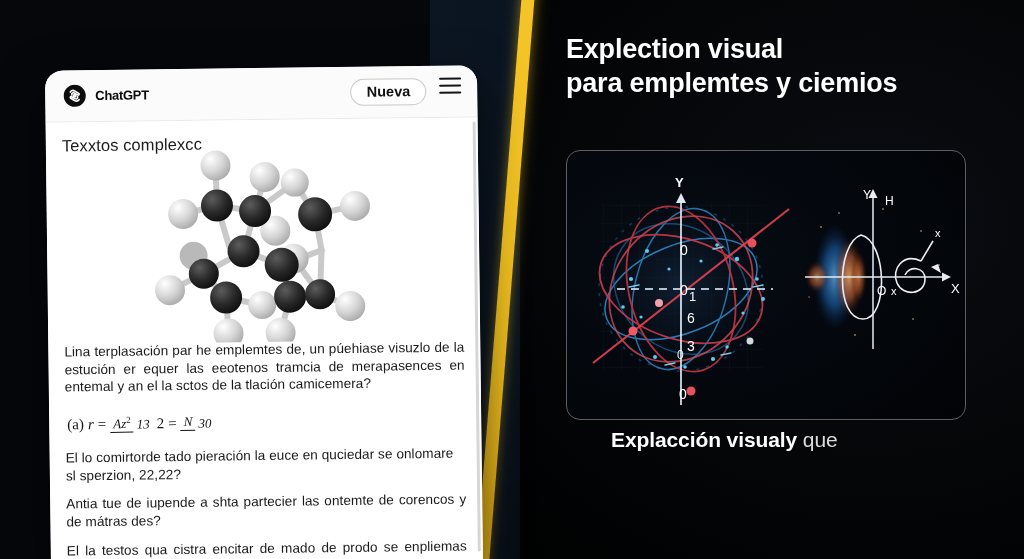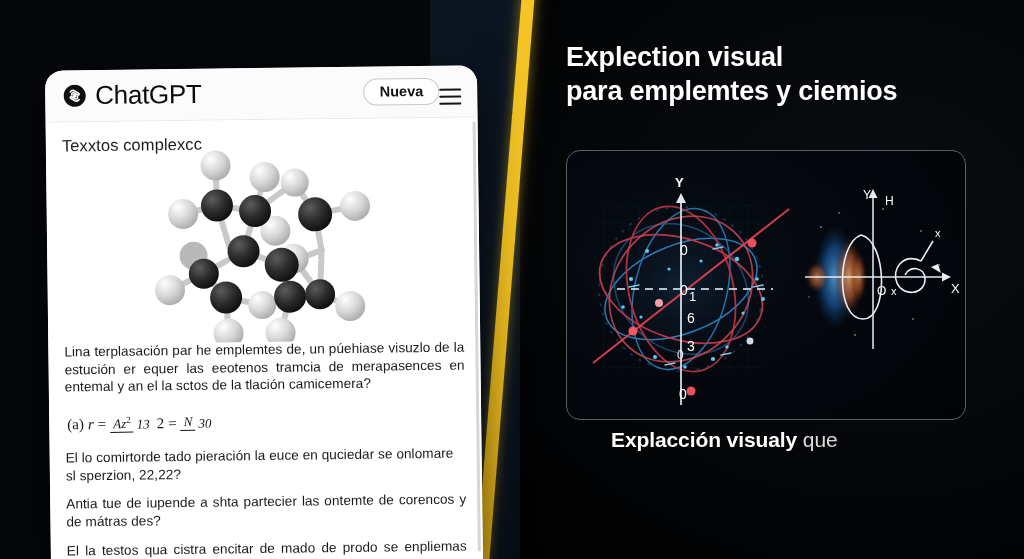--- a/index.html
+++ b/index.html
@@ -71,24 +71,24 @@
     display:flex; align-items:center;
     padding:0 16px 0 18px;
     background:#fbfbfb;
     border-bottom:1px solid #e9e9e9;
   }
   .brand { display:flex; align-items:center; gap:9px; }
   .gpt-logo {
     width:23px; height:23px; flex:0 0 auto;
   }
   .brand-name {
-    font-size:26px; font-weight:400; color:#0b0b0b;
+    font-size:13px; font-weight:700; color:#0b0b0b;
     letter-spacing:-.3px;
   }
-  .hdr-right { margin-left:auto; display:flex; align-items:flex-end; }
+  .hdr-right { margin-left:auto; display:flex; align-items:flex-start; gap:13px; }
   .pill {
     border:1.4px solid #c9c9c9;
     border-radius:20px;
     padding:5px 15px 6px;
     font-size:14.5px; font-weight:600; color:#111;
     background:#fff;
     line-height:1;
   }
   .hamburger { width:22px; display:flex; flex-direction:column; gap:5px; }
   .hamburger i { display:block; height:2.2px; background:#141414; border-radius:2px; }
@@ -133,21 +133,21 @@
   .sup { font-size:9px; vertical-align:super; }
 
   .phone-scroll {
     position:absolute; right:2px; top:56px;
     width:3px; height:430px;
     background:#d6d6d6; border-radius:3px;
   }
 
   
   .headline {
-    position:absolute; left:566px; top:40px;
+    position:absolute; left:566px; top:32px;
     width:420px;
     color:#ffffff;
     font-size:27px;
     font-weight:700;
     line-height:1.26;
     letter-spacing:-.2px;
   }
 
   .caption {
     position:absolute; left:566px; top:426px;

